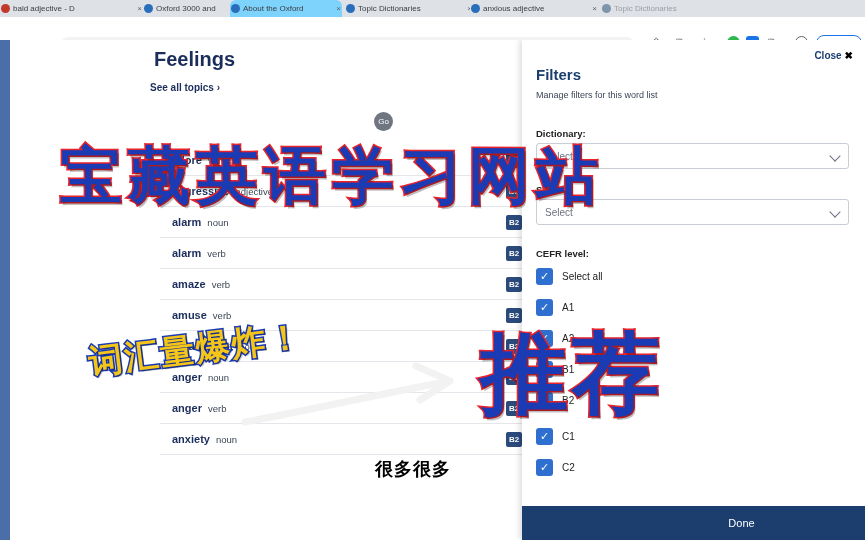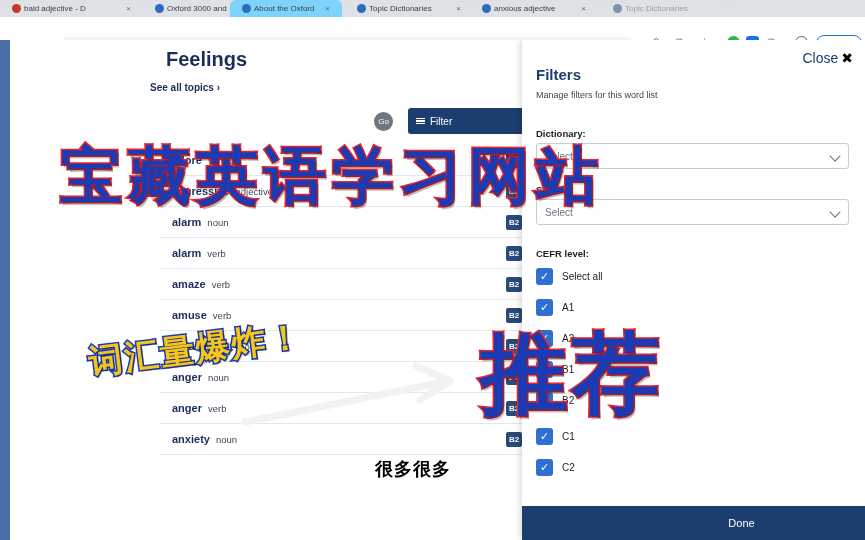--- a/index.html
+++ b/index.html
@@ -10,21 +10,21 @@
     position:relative;
   }
   
   .browser{position:absolute;left:0;top:0;width:865px;height:540px;background:#dee1e6;}
   .tabstrip{position:absolute;left:0;top:0;width:865px;height:17px;background:#dee1e6;}
   .tab{
     position:absolute;top:0;height:17px;
     display:flex;align-items:center;
     font-size:8px;color:#3c4043;
     border-radius:6px 6px 0 0;
-    padding:0 12px;
+    padding:0 1px;
     box-sizing:border-box;
     overflow:hidden;white-space:nowrap;
   }
   .tab .favicon{
     width:9px;height:9px;border-radius:50%;
     flex:0 0 auto;margin-right:3px;
   }
   .tab .tlabel{overflow:hidden;text-overflow:ellipsis;flex:1 1 auto;}
   .tab .tclose{flex:0 0 auto;margin-left:3px;font-size:8px;color:#5f6368;}
   .tab.active{background:#7dd3fc;}
@@ -49,21 +49,21 @@
     position:absolute;left:816px;top:18px;width:44px;height:15px;
     border:1px solid #1a73e8;border-radius:8px;color:#1a73e8;
     font-size:8px;display:flex;align-items:center;justify-content:center;
   }
 
   
   .viewport{position:absolute;left:0;top:40px;width:865px;height:500px;background:#4a6fa8;overflow:hidden;}
   .page-left-gutter{position:absolute;left:0;top:0;width:10px;height:500px;background:#4a6fa8;}
   .page{position:absolute;left:10px;top:0;width:512px;height:500px;background:#fff;}
 
-  .page-title{position:absolute;left:156px;top:8px;font-size:20px;font-weight:bold;color:#1b2d5b;}
+  .page-title{position:absolute;left:144px;top:8px;font-size:20px;font-weight:bold;color:#1b2d5b;}
   .see-all{position:absolute;left:140px;top:42px;font-size:10px;color:#1b2d5b;font-weight:bold;}
 
   .searchbox{
     position:absolute;left:150px;top:68px;width:240px;height:26px;
     border:1px solid #c9cdd4;border-radius:4px;background:#fff;
     display:flex;align-items:center;padding:0 6px;box-sizing:border-box;
     font-size:10px;color:#8a8f98;
   }
   .gobtn{
     position:absolute;left:364px;top:72px;width:19px;height:19px;border-radius:50%;
@@ -87,21 +87,21 @@
   .wordrow .w{font-size:11px;color:#1b2d5b;font-weight:bold;}
   .wordrow .pos{font-size:9.5px;color:#3c4656;margin-left:6px;}
   .cefr{
     position:absolute;right:6px;top:8px;width:16px;height:15px;
     background:#2a4a7c;color:#fff;font-size:8px;font-weight:bold;
     display:flex;align-items:center;justify-content:center;border-radius:2px;
   }
 
   
   .filters{position:absolute;left:522px;top:0;width:343px;height:500px;background:#fff;box-shadow:-2px 0 6px rgba(0,0,0,.15);}
-  .close{position:absolute;right:12px;top:10px;font-size:14px;color:#1b3e6f;font-weight:normal;}
+  .close{position:absolute;right:12px;top:10px;font-size:10px;color:#1b3e6f;font-weight:bold;}
   .close .x{color:#000;margin-left:3px;}
   .filters h2{position:absolute;left:14px;top:26px;margin:0;font-size:15px;color:#1b3e6f;font-weight:bold;}
   .filters .sub{position:absolute;left:14px;top:50px;font-size:9px;color:#3c4656;}
   .fgroup-label{position:absolute;left:14px;font-size:9.5px;color:#222;font-weight:bold;}
   .fselect{
     position:absolute;left:14px;width:313px;height:26px;
     border:1px solid #c9cdd4;border-radius:3px;background:#fff;
     font-size:10px;color:#6b7280;
     display:flex;align-items:center;padding-left:8px;box-sizing:border-box;
   }
@@ -200,28 +200,20 @@
   </div>
 
   <div class="viewport">
     <div class="page-left-gutter"></div>
 
     <div class="page">
       <div class="page-title">Feelings</div>
       <div class="see-all">See all topics ›</div>
 
       <div class="gobtn">Go</div>
-      <div class="filterbtn">
-        <span class="burger">
-            <i></i>
-            <i></i>
-            <i></i>
-          </span>
-        <span>Filter</span>
-      </div>
 
       <div class="wordlist">
         <div class="wordrow">
           <span class="w">adore</span>
           <span class="pos">verb</span>
           <span class="cefr">B2</span>
         </div>
         <div class="wordrow">
           <span class="w">aggressive</span>
           <span class="pos">adjective</span>

